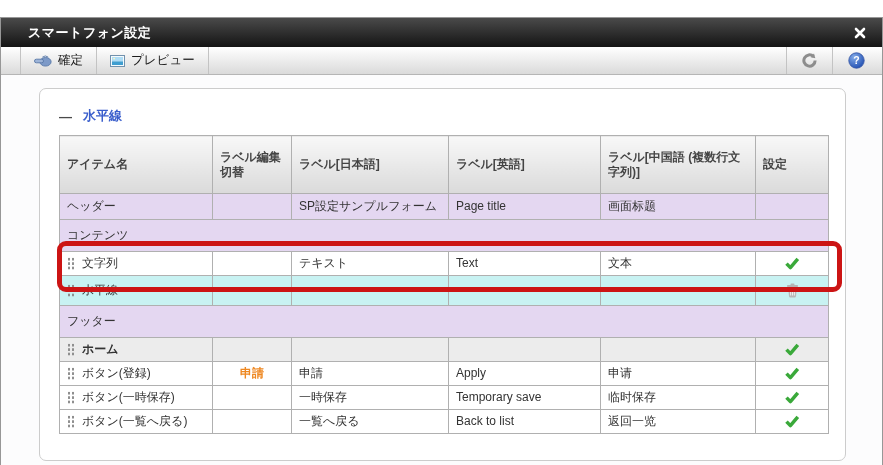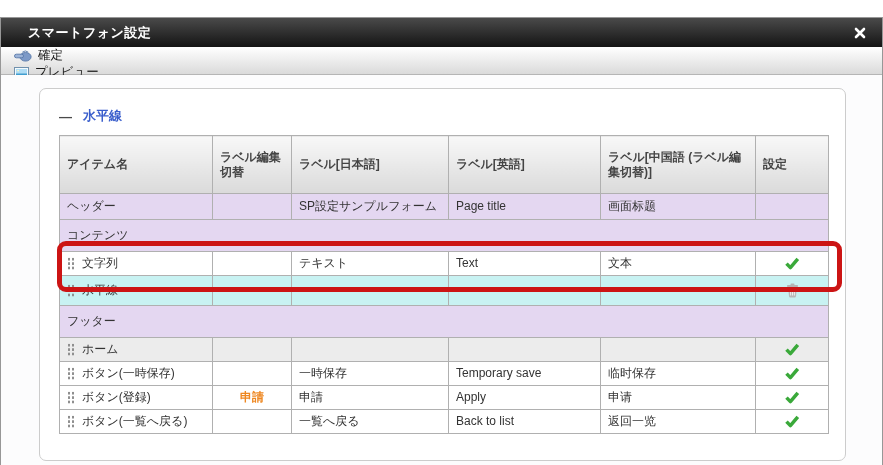--- a/index.html
+++ b/index.html
@@ -23,21 +23,20 @@
   .titlebar .title { color:#ffffff; font-size:13px; font-weight:bold; letter-spacing:0.5px; }
   .close-btn {
     margin-left:auto; background:none; border:none; cursor:pointer;
     padding:3px 4px; display:flex; align-items:center;
   }
   
   .toolbar {
     height:27px; display:flex; align-items:stretch;
     background:linear-gradient(#ffffff, #dadada);
     border-bottom:1px solid #b5b5b5;
-    flex-direction:column;
   }
   .tb-sep { width:1px; background:#c3c3c3; }
   .tb-sep.first { margin-left:19px; }
   .tbtn {
     display:flex; align-items:center; gap:6px; padding:0 13px;
     background:transparent; border:none; cursor:pointer;
     font-family:inherit; font-size:12.5px; color:#1c1c1c;
   }
   .tbtn.icon-only { padding:0 15px; }
   .tb-right { margin-left:auto; display:flex; align-items:stretch; margin-right:2px; }
@@ -64,21 +63,21 @@
   thead th {
     background:linear-gradient(#f8f8f8, #dadada);
     font-weight:bold; color:#444444; text-align:left; vertical-align:middle;
     border-color:#a6a6a6;
   }
   tbody tr.item { height:24px;margin-left:6px; }
   tbody tr.item.purple { height:26px; }
   tbody tr.item.selected { height:30px; }
   tbody tr.section-row { height:32px; }
   tbody tr.purple td, tbody tr.section-row td { background:var(--row-purple,#e4d7f1); }
-  tbody tr.gray td { background:var(--row-gray,#ececec); }
+  tbody tr.gray td { background:var(--row-gray,#ececec);font-weight:bold; }
   tbody tr.selected td { background:var(--selection-highlight,#c8f2f2); }
   td.center { text-align:center; }
   .toggle-accent { color:var(--accent-orange,#ee8822); font-weight:bold; }
   .name-wrap { display:flex; align-items:center; gap:7px; }
   .drag-handle {
     display:inline-block; width:8px; height:13px; flex:0 0 8px; cursor:grab;
     background-image:radial-gradient(circle, #8f8f8f 1.1px, transparent 1.4px);
     background-size:4px 4.4px;
   }
   .setting-cell svg { vertical-align:middle; cursor:pointer; }
@@ -162,21 +161,21 @@
           <col style="width:152px">
             <col style="width:155px">
             <col style="width:73px">
         </colgroup>
         <thead>
           <tr>
               <th>アイテム名</th>
               <th>ラベル編集切替</th>
               <th>ラベル[日本語]</th>
               <th>ラベル[英語]</th>
-              <th>ラベル[中国語 (ラベル編集切替)]</th>
+              <th>ラベル[中国語 (複数行文字列)]</th>
               <th>設定</th>
             </tr>
         </thead>
         <tbody>
             <tr class="item purple">
               <td>
                 <span class="name-wrap">
                   <span>ヘッダー</span>
                 </span>
               </td>
@@ -237,42 +236,42 @@
               <td></td>
               <td></td>
               <td class="center setting-cell"><svg width="16" height="13" viewBox="0 0 16 13">
                   <path d="M2.5 6.6 L6.4 10.6 L13.8 1.9" fill="none" stroke="#3aa93a" stroke-width="3.5" stroke-linejoin="round"></path>
                 </svg></td>
             </tr>
             <tr class="item white">
               <td>
                 <span class="name-wrap">
                   <span class="drag-handle"></span>
-                  <span>ボタン(一時保存)</span>
-                </span>
-              </td>
-              <td class="center"></td>
-              <td>一時保存</td>
-              <td>Temporary save</td>
-              <td>临时保存</td>
-              <td class="center setting-cell"><svg width="16" height="13" viewBox="0 0 16 13">
-                  <path d="M2.5 6.6 L6.4 10.6 L13.8 1.9" fill="none" stroke="#3aa93a" stroke-width="3.5" stroke-linejoin="round"></path>
-                </svg></td>
-            </tr>
-            <tr class="item white">
-              <td>
-                <span class="name-wrap">
-                  <span class="drag-handle"></span>
                   <span>ボタン(登録)</span>
                 </span>
               </td>
               <td class="center toggle-accent">申請</td>
               <td>申請</td>
               <td>Apply</td>
               <td>申请</td>
+              <td class="center setting-cell"><svg width="16" height="13" viewBox="0 0 16 13">
+                  <path d="M2.5 6.6 L6.4 10.6 L13.8 1.9" fill="none" stroke="#3aa93a" stroke-width="3.5" stroke-linejoin="round"></path>
+                </svg></td>
+            </tr>
+            <tr class="item white">
+              <td>
+                <span class="name-wrap">
+                  <span class="drag-handle"></span>
+                  <span>ボタン(一時保存)</span>
+                </span>
+              </td>
+              <td class="center"></td>
+              <td>一時保存</td>
+              <td>Temporary save</td>
+              <td>临时保存</td>
               <td class="center setting-cell"><svg width="16" height="13" viewBox="0 0 16 13">
                   <path d="M2.5 6.6 L6.4 10.6 L13.8 1.9" fill="none" stroke="#3aa93a" stroke-width="3.5" stroke-linejoin="round"></path>
                 </svg></td>
             </tr>
             <tr class="item white">
               <td>
                 <span class="name-wrap">
                   <span class="drag-handle"></span>
                   <span>ボタン(一覧へ戻る)</span>
                 </span>

